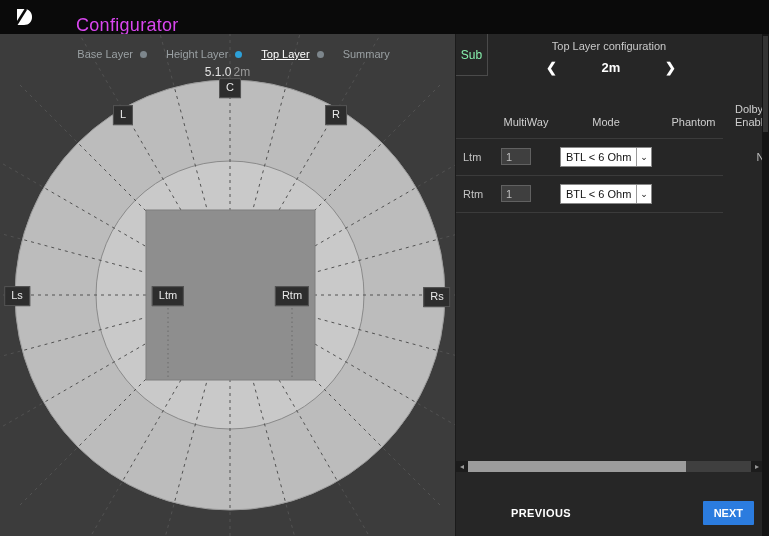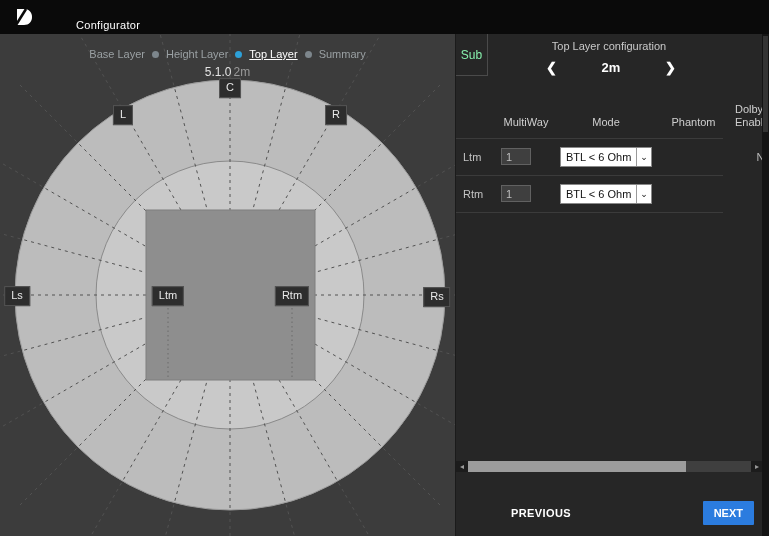--- a/index.html
+++ b/index.html
@@ -7,28 +7,28 @@
   body {
     position:relative; overflow:hidden;
     background:#1a1a1a;
     font-family:"Liberation Sans", sans-serif;
     -webkit-font-smoothing:antialiased;
   }
   
   .topbar { position:absolute; top:0; left:0; width:769px; height:34px;
     background:#0a0a0a; display:flex; align-items:center; padding-left:14px; }
   .logo { width:20px; height:20px; margin-right:42px; flex:0 0 auto; }
-  .app-title { color:#ffffff; font-size:11px; letter-spacing:.3px;margin-top:16px; }
+  .app-title { color:#d946ef; font-size:18px; letter-spacing:.3px;margin-top:16px; }
 
   
   .left-panel { position:absolute; top:34px; left:0; width:455px; height:502px;
     background:#3c3c3c; overflow:hidden; }
   .tabs { position:absolute; top:14px; left:0; width:100%; display:flex;
     justify-content:center; align-items:center; gap:7px; font-size:11px; color:#9aa0a3; z-index:5; }
-  .tab { cursor:pointer; }
+  .tab { cursor:pointer;margin-left:12px; }
   .tab.active { color:#ffffff; font-weight:normal; text-decoration:underline; }
   .dot { width:7px; height:7px; border-radius:50%; background:#7d868c; display:inline-block; }
   .dot.blue { background:#2da0d8; }
   .config-label { position:absolute; top:31px; left:0; width:100%; text-align:center;
     font-size:12px; color:#e3e3e3; z-index:5; }
   .config-label .dist { color:#9a9a9a; margin-left:2px; }
   svg.diagram { position:absolute; top:0; left:0; }
   #radials line { stroke:#525252; stroke-width:1; stroke-dasharray:3 4; }
   .chip { position:absolute; transform:translate(-50%,-50%);
     background:#2d2d2d; border:1px solid #565656; color:#e9e9e9;

